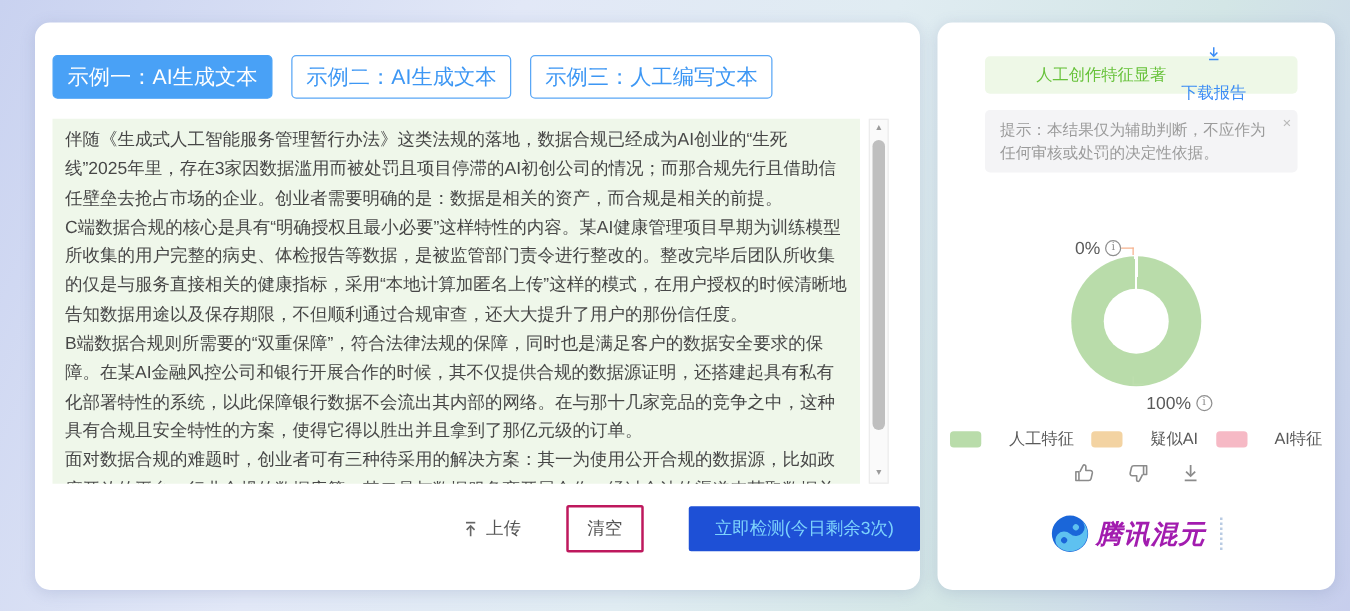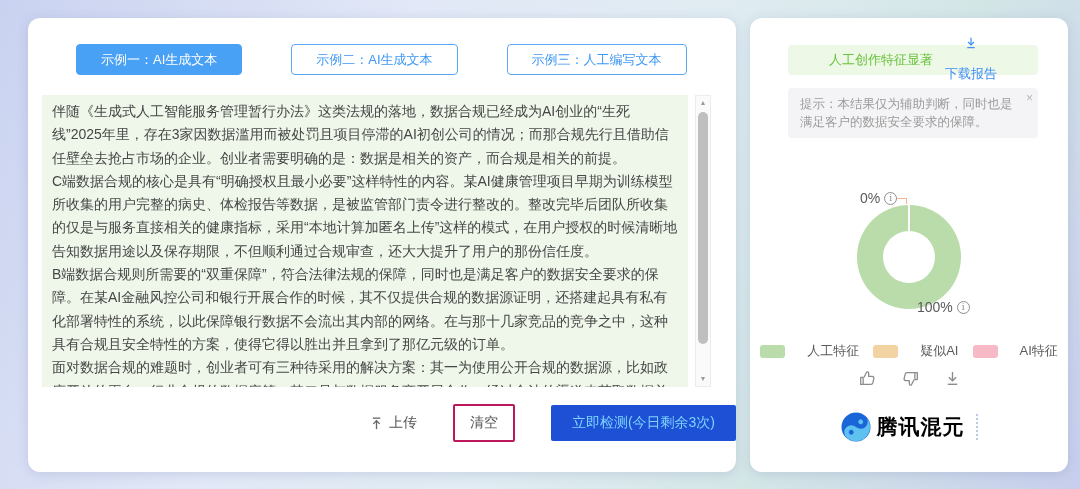--- a/index.html
+++ b/index.html
@@ -9,22 +9,22 @@
     background:linear-gradient(115deg,#c9d2f0 0%,#e2e8f7 32%,#e0ecf2 55%,#d3e6e6 75%,#c7ceed 100%);
     position:relative; overflow:hidden;
   }
   .card { position:absolute; background:#fff; border-radius:12px;
           box-shadow:0 2px 12px rgba(96,108,160,.20); }
   .left-card  { left:28px;  top:18px; width:708px; height:454px; }
   .right-card { left:750px; top:18px; width:318px; height:454px; }
 
   
   .tabs { position:absolute; left:14px; top:26px; display:flex; gap:15px; }
-  .tab { font-size:13px; line-height:1; padding:8px 24px; border-radius:4px;
-         border:1px solid #5aa7f6; color:#3d97f4; background:#fff; cursor:pointer; white-space:nowrap;margin-left:34px; }
+  .tab { font-size:17px; line-height:1; padding:8px 11px; border-radius:4px;
+         border:1px solid #5aa7f6; color:#3d97f4; background:#fff; cursor:pointer; white-space:nowrap; }
   .tab.active { background:#49a1f6; border-color:#49a1f6; color:#fff; }
 
   
   .editor-wrap { position:absolute; left:14px; top:77px; width:669px; height:292px; }
   .editor-text { position:absolute; left:0; top:0; width:646px; height:292px;
                  background:#eff7ea; padding:5px 10px; font-size:14px; line-height:23.3px;
                  color:#474747; white-space:pre-wrap; overflow:hidden; cursor:text; }
   .scroll-track { position:absolute; right:0; top:0; width:16px; height:292px;
                   background:#fafafa; border:1px solid #ececec; }
   .scroll-btn { position:absolute; left:0; width:14px; height:14px; font-size:7px;
@@ -53,21 +53,21 @@
              padding:8px 20px 8px 12px; }
   .tip-close { position:absolute; right:5px; top:2px; font-size:12px; color:#b8b8b8; cursor:pointer; }
 
   
   .donut { position:absolute; left:107px; top:187px; width:104px; height:104px; border-radius:50%;
            background:conic-gradient(#fff 0deg 1.6deg,#b9dcaa 1.6deg 358.4deg,#fff 358.4deg 360deg); }
   .donut::after { content:""; position:absolute; inset:26px; background:#fff; border-radius:50%; }
   .callout { position:absolute; display:flex; align-items:center; gap:4px;
              font-size:14px; color:#5a5a5a; }
   .callout-0   { left:110px; top:172px; }
-  .callout-100 { left:167px; top:281px; }
+  .callout-100 { left:167px; top:296px; }
   .info-ic { display:inline-block; width:13px; height:13px; border:1px solid #8f8f8f; border-radius:50%;
              font-size:9px; line-height:11px; text-align:center; color:#8f8f8f;
              font-family:"DejaVu Serif",serif; cursor:pointer; }
   .elbow-0   { position:absolute; left:147px; top:180px; width:10px; height:6px;
                border-top:1.5px solid #f6b28e; border-right:1.5px solid #f6b28e; }
   .elbow-100 { position:absolute; left:156px; top:283px; width:9px; height:7px;
                border-bottom:1.5px solid #bede ae; }
   .elbow-100 { border-bottom:1.5px solid #bedeae; border-left:1.5px solid #bedeae; }
 
   .legend { position:absolute; left:0; top:324px; width:100%;
@@ -75,21 +75,21 @@
   .legend-item { display:flex; align-items:center; gap:22px; font-size:13px; color:#5a5a5a; cursor:pointer; }
   .sw { width:25px; height:13px; border-radius:3px; }
 
   .feedback { position:absolute; left:0; top:352px; width:100%;
               display:flex; justify-content:center; align-items:center; gap:26px; }
   .fb-ic { cursor:pointer; display:flex; }
 
   .brand { position:absolute; left:0; top:394px; width:100%;
            display:flex; align-items:center; justify-content:center; gap:11px; }
   .brand-part { display:flex; align-items:center; gap:6px; }
-  .brand-text { font-size:21px; font-weight:bold; color:#000000; letter-spacing:1px; }
+  .brand-text { font-size:21px; font-weight:bold; font-style:italic; color:#a21caf; letter-spacing:1px; }
   .brand-div { height:26px; border-left:2px dotted #b9cbe3; }
 </style>
 </head>
 <body>
 
 <div class="card left-card">
 
   <div class="tabs">
     <button class="tab active">示例一：AI生成文本</button>
     <button class="tab">示例二：AI生成文本</button>
@@ -134,21 +134,21 @@
             <path d="M7 1v8" stroke="#3d8df5" stroke-width="1.4" fill="none"></path>
             <path d="M3.6 5.8 7 9.2 10.4 5.8" fill="none" stroke="#3d8df5" stroke-width="1.4"></path>
             <path d="M2.6 12.4h8.8" stroke="#3d8df5" stroke-width="1.4" fill="none"></path>
           </svg>
       </span>
       <span>下载报告</span>
     </span>
   </div>
 
   <div class="tip-box">
-    <span>提示：本结果仅为辅助判断，同时也是满足客户的数据安全要求的保障。</span>
+    <span>提示：本结果仅为辅助判断，不应作为任何审核或处罚的决定性依据。</span>
     <span class="tip-close">×</span>
   </div>
 
   <div class="donut"></div>
   <div class="elbow-0"></div>
   <div class="elbow-100"></div>
   <div class="callout callout-0">
     <span>0%</span>
     <span class="info-ic">i</span>
   </div>

